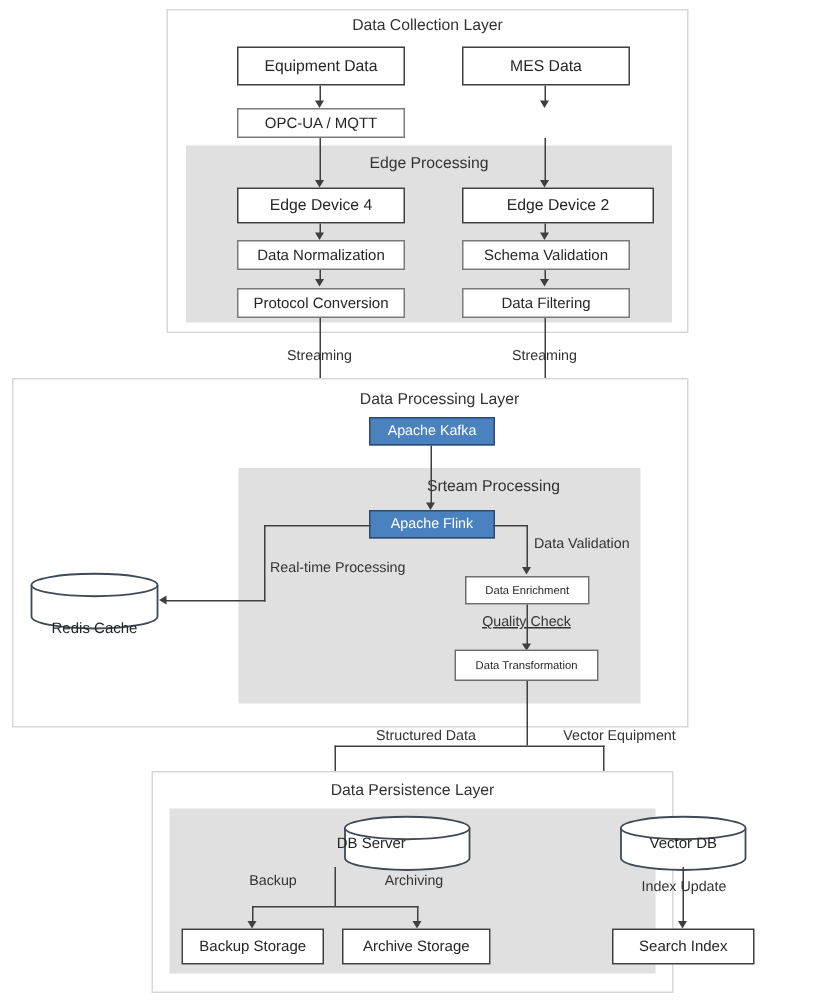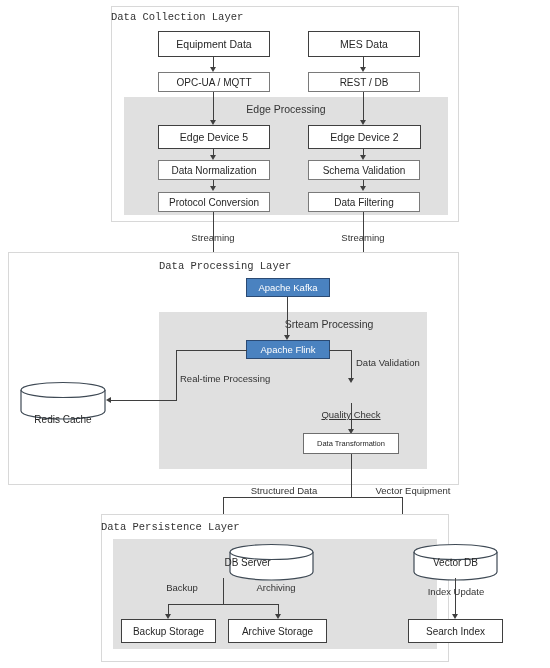--- a/index.html
+++ b/index.html
@@ -6,21 +6,21 @@
   body{width:550px;height:668px;position:relative;
        font-family:"Liberation Sans","DejaVu Sans",sans-serif;
        color:#262626;overflow:hidden;}
   #stage{position:absolute;left:0;top:0;width:550px;height:668px;}
 
   
   .layer{position:absolute;border:1px solid #d8d8d8;background:#ffffff;box-sizing:border-box;}
   .group{position:absolute;background:#e0e0e0;box-sizing:border-box;}
 
   
-  .layer-title{position:absolute;font-size:10.5px;color:#333;white-space:nowrap;font-family:Liberation Mono, monospace;}
+  .layer-title{position:absolute;font-size:10.5px;color:#333;white-space:nowrap;text-align:center;}
   .group-title{position:absolute;font-size:10.5px;color:#333;white-space:nowrap;text-align:center;}
   .edge-label{position:absolute;font-size:9.5px;color:#333;white-space:nowrap;text-align:center;}
 
   
   .node{position:absolute;background:#ffffff;box-sizing:border-box;
         display:flex;align-items:center;justify-content:center;
         text-align:center;white-space:nowrap;}
   .node.strong{border:1.6px solid #3f3f3f;font-size:10.5px;}
   .node.thin{border:1px solid #7a7a7a;font-size:10px;}
   .node.small{border:1px solid #6e6e6e;font-size:7.5px;}
@@ -54,29 +54,28 @@
 
   <div class="node strong" style="left:158px;top:31px;width:112px;height:26px;">Equipment Data</div>
   <div class="node strong" style="left:308px;top:31px;width:112px;height:26px;">MES Data</div>
 
   <div class="ln v" style="left:213px;top:57px;height:12px;"></div>
   <div class="arw down" style="left:210px;top:67px;"></div>
   <div class="ln v" style="left:363px;top:57px;height:12px;"></div>
   <div class="arw down" style="left:360px;top:67px;"></div>
 
   <div class="node thin" style="left:158px;top:72px;width:112px;height:20px;">OPC-UA / MQTT</div>
-  <div class="node thin" style="left:308px;top:72px;width:112px;height:20px;">REST / DB</div>
 
   <div class="ln v" style="left:213px;top:92px;height:30px;"></div>
   <div class="arw down" style="left:210px;top:120px;"></div>
   <div class="ln v" style="left:363px;top:92px;height:30px;"></div>
   <div class="arw down" style="left:360px;top:120px;"></div>
 
-  <div class="node strong" style="left:158px;top:125px;width:112px;height:24px;">Edge Device 5</div>
-  <div class="node strong" style="left:308px;top:125px;width:113px;height:24px;">Edge Device 2</div>
+  <div class="node strong" style="left:158px;top:125px;width:112px;height:24px;">Edge Device 4</div>
+  <div class="node strong" style="left:308px;top:125px;width:128px;height:24px;">Edge Device 2</div>
 
   <div class="ln v" style="left:213px;top:149px;height:8px;"></div>
   <div class="arw down" style="left:210px;top:155px;"></div>
   <div class="ln v" style="left:363px;top:149px;height:8px;"></div>
   <div class="arw down" style="left:360px;top:155px;"></div>
 
   <div class="node thin" style="left:158px;top:160px;width:112px;height:20px;">Data Normalization</div>
   <div class="node thin" style="left:308px;top:160px;width:112px;height:20px;">Schema Validation</div>
 
   <div class="ln v" style="left:213px;top:180px;height:8px;"></div>
@@ -122,20 +121,21 @@
       <ellipse cx="43" cy="8" rx="42" ry="7.5" fill="#ffffff" stroke="#3f4a55" stroke-width="1.2"></ellipse>
     </svg>
     <div class="cyl-text" style="top:32px;">Redis Cache</div>
   </div>
 
   <div class="ln h" style="left:329px;top:350px;width:23px;"></div>
   <div class="ln v" style="left:351px;top:350px;height:30px;"></div>
   <div class="arw down" style="left:348px;top:378px;"></div>
   <div class="edge-label" style="left:356px;top:357px;width:90px;text-align:left;">Data Validation</div>
 
+  <div class="node small" style="left:310px;top:384px;width:83px;height:19px;">Data Enrichment</div>
 
   <div class="ln v" style="left:351px;top:403px;height:28px;"></div>
   <div class="arw down" style="left:348px;top:429px;"></div>
   <div class="edge-label" style="left:296px;top:409px;width:110px;text-decoration:underline;">Quality Check</div>
 
   <div class="node small" style="left:303px;top:433px;width:96px;height:21px;">Data Transformation</div>
 
   <div class="ln v" style="left:351px;top:454px;height:43px;"></div>
   <div class="ln h" style="left:223px;top:497px;width:180px;"></div>
   <div class="ln v" style="left:223px;top:497px;height:52px;"></div>

